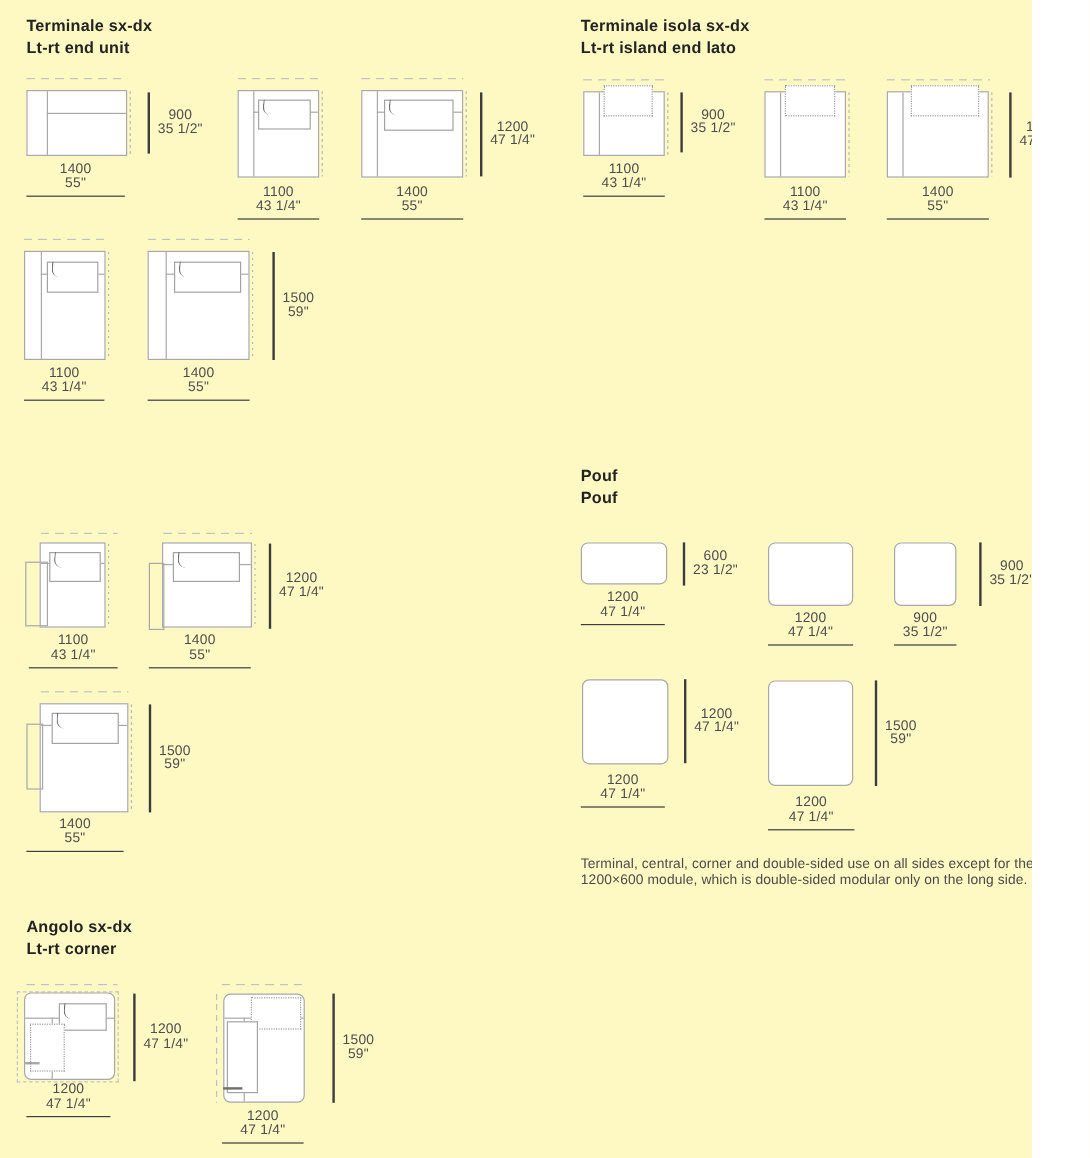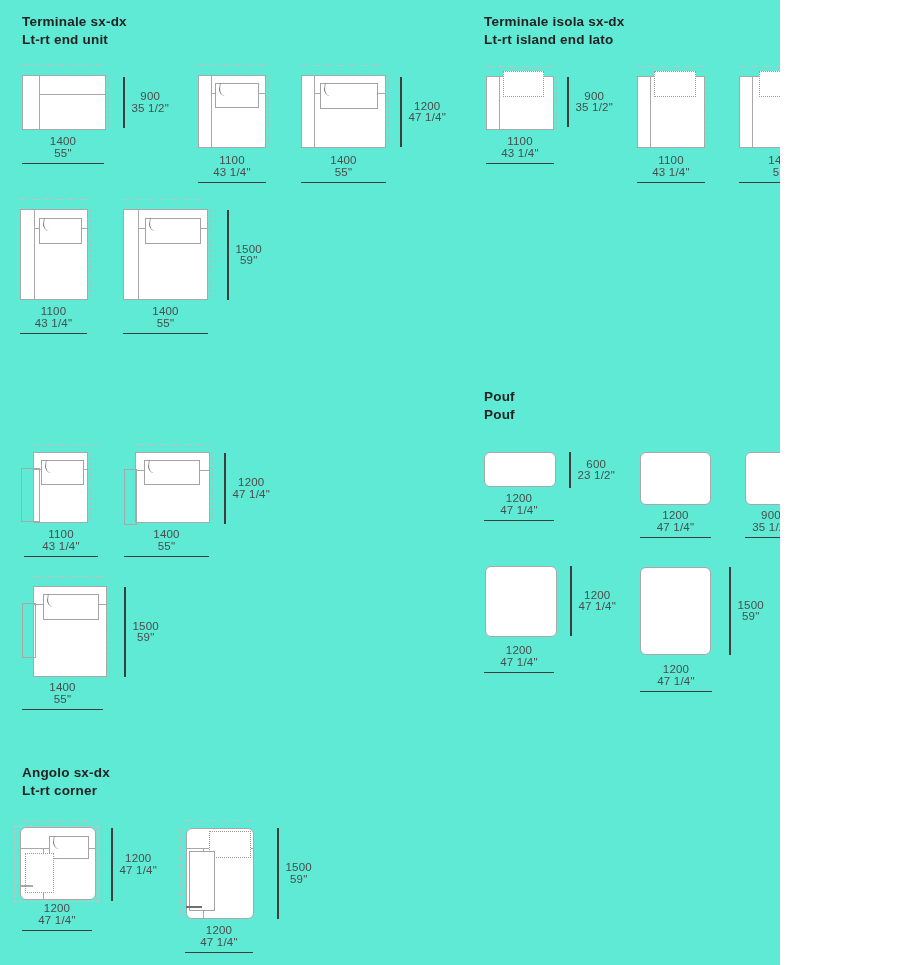--- a/index.html
+++ b/index.html
@@ -1,16 +1,16 @@
 <!DOCTYPE html>
 <html><head>
 <meta charset="utf-8">
 <style>
   html,body{margin:0;padding:0;background:#ffffff;}
-  #page{position:relative;width:780px;height:965px;background:#5eead4;overflow:hidden;
+  #page{position:relative;width:860px;height:965px;background:#fef9c3;overflow:hidden;
         font-family:"Liberation Sans", sans-serif;}
   .sec-title{position:absolute;font-weight:bold;font-size:13.5px;line-height:18px;
              color:#232323;letter-spacing:.2px;white-space:nowrap;}
   
   .dashT{position:absolute;height:1px;
          background:repeating-linear-gradient(90deg,#c2c2c2 0 7px,transparent 7px 12px);}
   .dotL{position:absolute;width:1px;
          background:repeating-linear-gradient(180deg,#bfbfbf 0 5px,transparent 5px 9px);}
   .fbody{position:absolute;border:1px solid #a8a8a8;background:#fff;box-sizing:border-box;z-index:2;}
   .rnd{border-radius:6px;}
@@ -329,20 +329,21 @@
         <div>59"</div>
         </div>
     </div>
     <div class="dimw" style="left:640px;top:664px;width:72px">
       <div>1200</div>
       <div>47 1/4"</div>
       <div class="ul"></div>
     </div>
 
     <div class="note" style="left:484px;top:713px;width:410px">
+      <p>Terminal, central, corner and double-sided use on all sides except for the 1200×600 module, which is double-sided modular only on the long side.</p>
     </div>
   </div>
 
   <div>
     <div class="sec-title" style="left:22px;top:764px">
       <div>Angolo sx-dx</div>
       <div>Lt-rt corner</div>
     </div>
 
     <div class="dashT" style="left:22px;top:820px;width:76px"></div>

